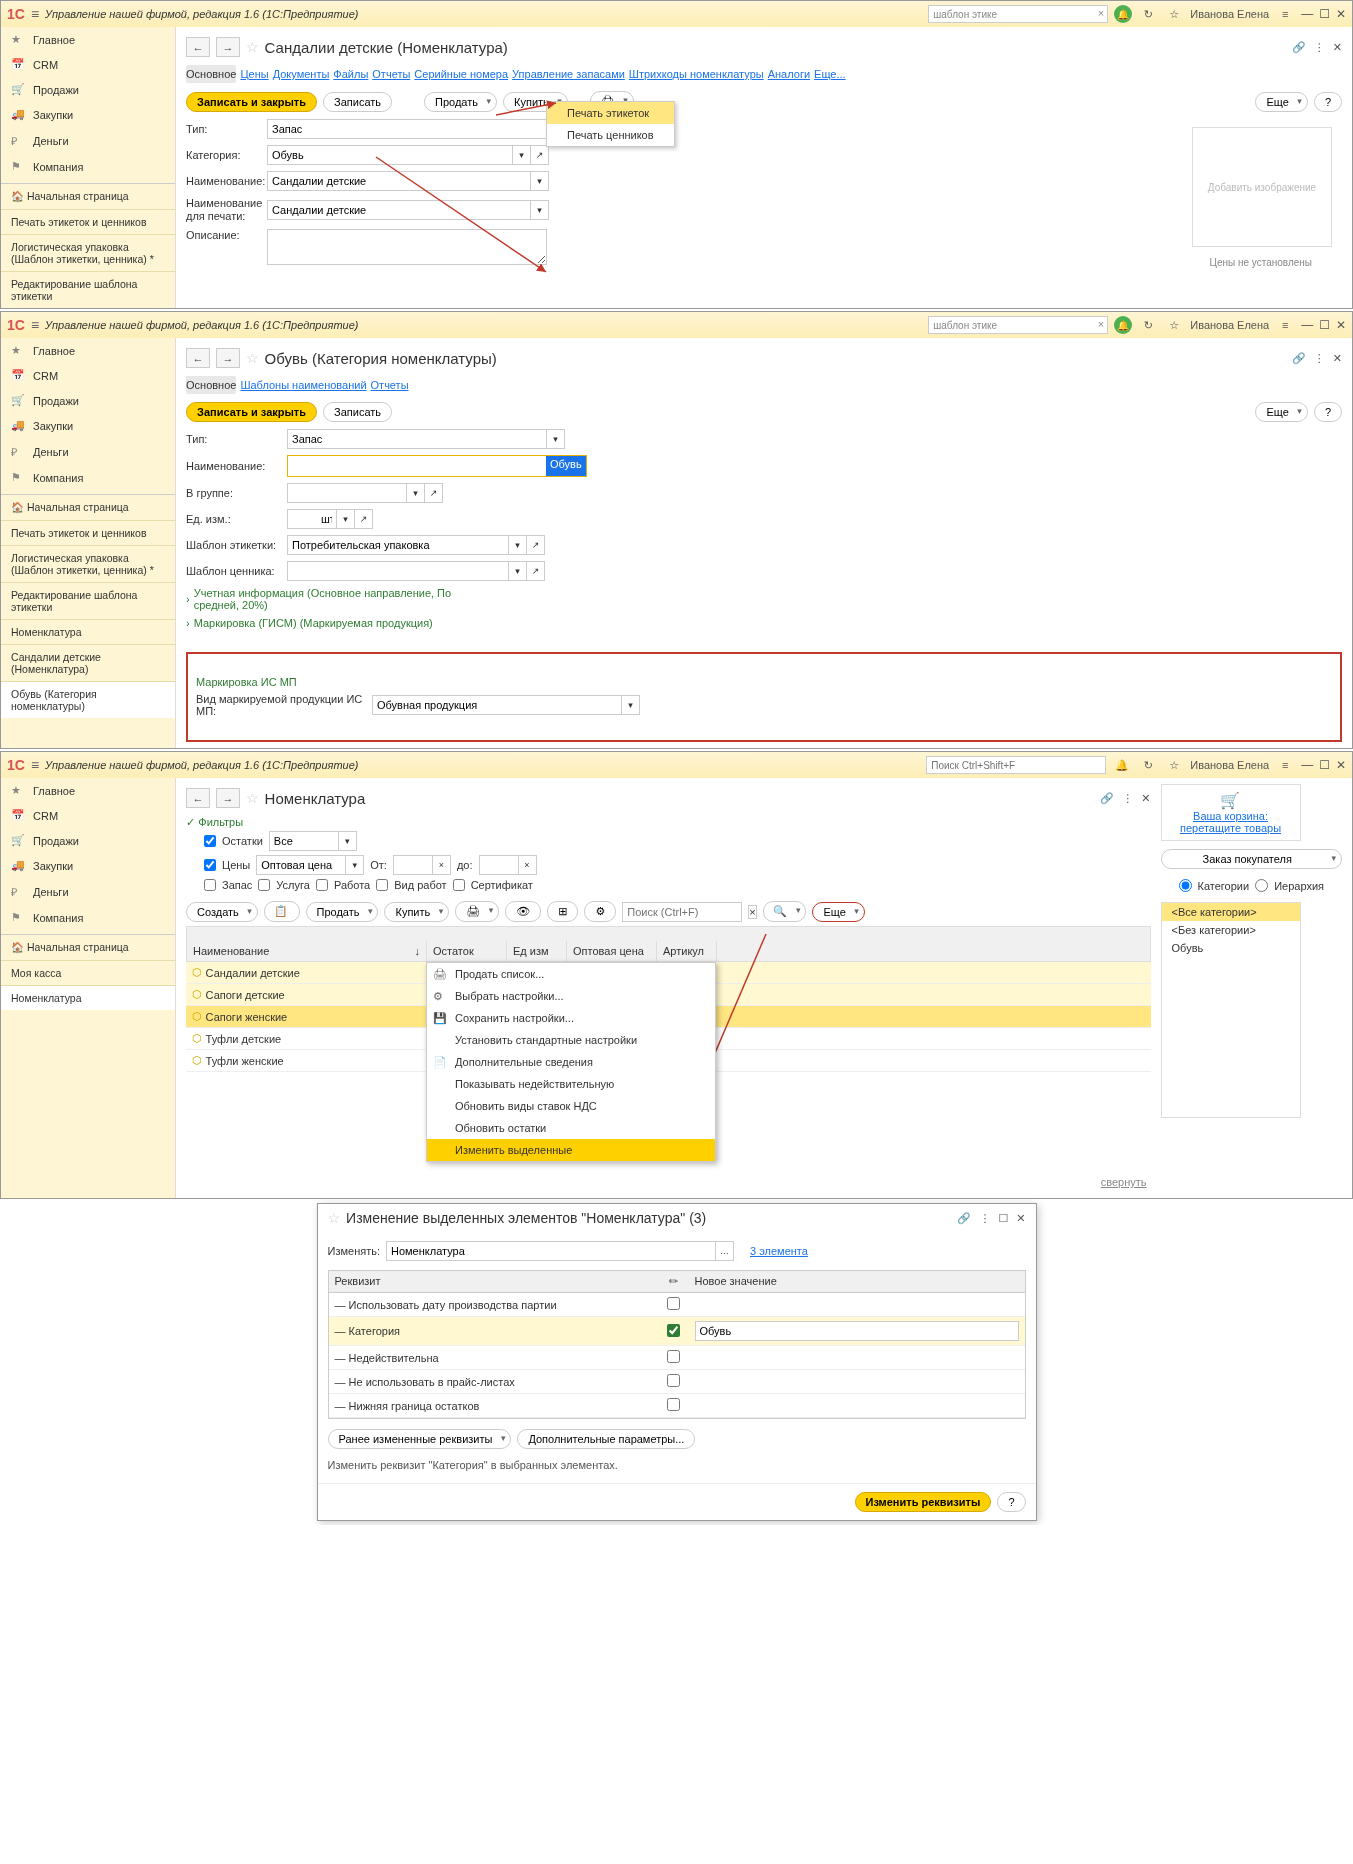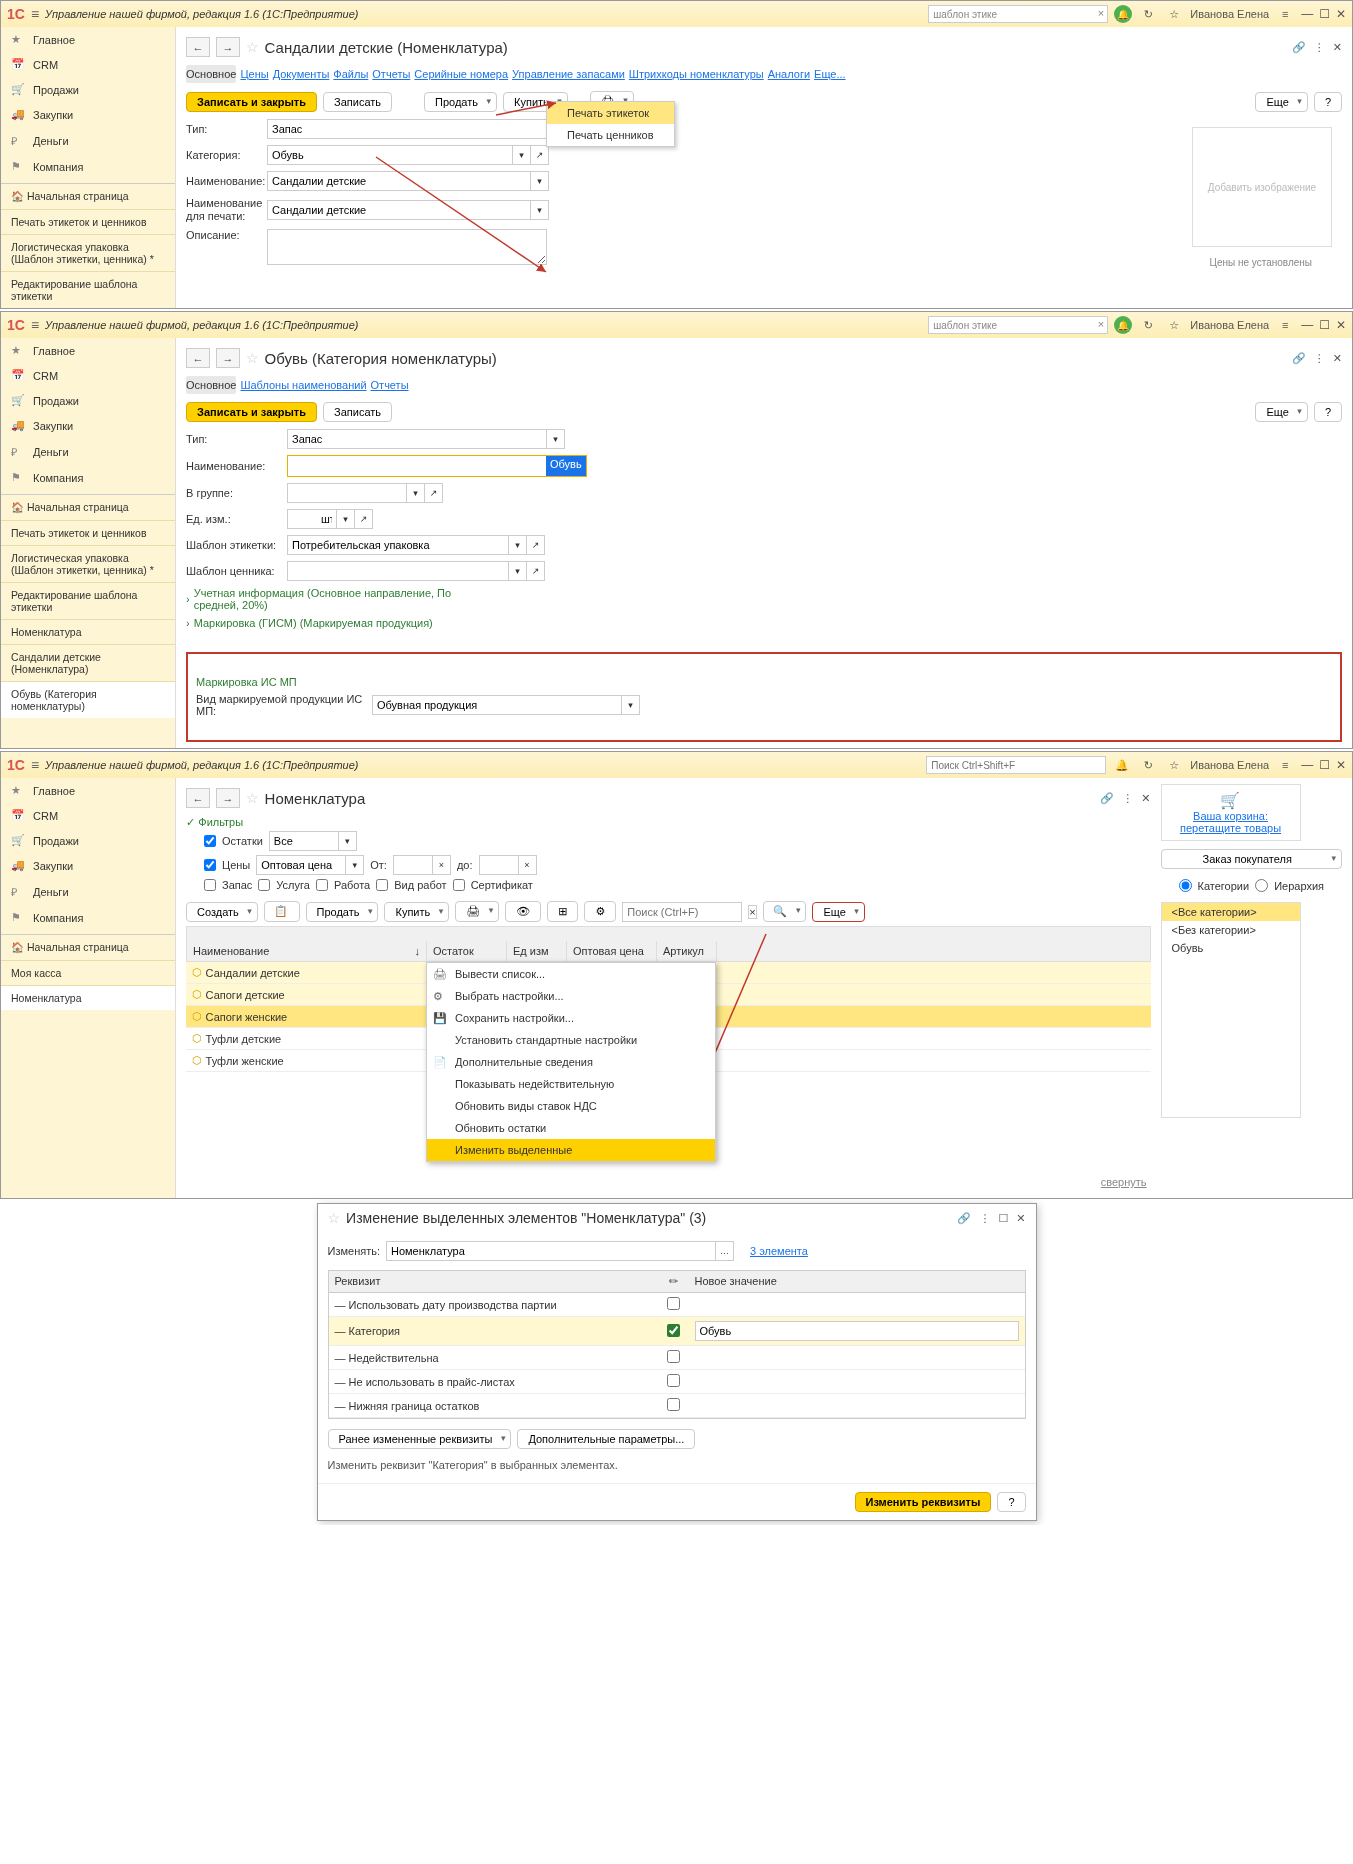--- a/index.html
+++ b/index.html
@@ -27,21 +27,21 @@
 .content { flex: 1; background: #fff; padding: 6px 10px; position: relative; }
 .page-header { display: flex; align-items: center; gap: 6px; padding: 4px 0; }
 .nav-arrow { width: 24px; height: 20px; border: 1px solid #ccc; background: #f5f5f5; display: inline-flex; align-items: center; justify-content: center; cursor: pointer; }
 .star-icon { color: #ccc; font-size: 14px; }
 .page-title { font-size: 15px; font-weight: normal; color: #333; }
 .page-actions { margin-left: auto; display: flex; gap: 8px; align-items: center; color: #555; }
 .tabs { display: flex; gap: 4px; padding: 4px 0; align-items: center; }
 .tab { padding: 3px 0; color: #1a73e8; cursor: pointer; text-decoration: underline; font-size: 11px; }
 .tab.active { background: #e8e8e8; color: #333; text-decoration: none; border-radius: 2px; }
 .toolbar { display: flex; gap: 6px; align-items: center; padding: 4px 0; }
-.btn { border: 1px solid #ccc; background: #fff; padding: 3px 10px; cursor: pointer; font-size: 11px; border-radius: 4px; }
+.btn { border: 1px solid #ccc; background: #fff; padding: 3px 10px; cursor: pointer; font-size: 11px; border-radius: 10px; }
 .btn.primary { background: #ffd000; border-color: #d4a800; font-weight: bold; }
 .btn-dd { padding-right: 18px; position: relative; }
 .btn-dd::after { content: "▾"; position: absolute; right: 5px; font-size: 9px; color: #666; }
 .form-row { display: flex; align-items: center; padding: 3px 0; gap: 6px; }
 .form-label { width: 75px; flex-shrink: 0; font-size: 11px; }
 .form-label.wide { width: 95px; }
 .form-input { border: 1px solid #ccc; padding: 2px 4px; font-size: 11px; height: 20px; }
 .input-group { display: flex; }
 .input-group .dd-btn { border: 1px solid #ccc; border-left: none; width: 18px; display: flex; align-items: center; justify-content: center; cursor: pointer; font-size: 9px; background: #fff; }
 .print-menu { position: absolute; border: 1px solid #ccc; background: #fff; box-shadow: 2px 2px 4px rgba(0,0,0,0.2); z-index: 10; }
@@ -517,21 +517,21 @@
             </div>
           </div>
         <div class="table-row">
             <div class="td">
               <span style="color:#d4a800">⬡</span>
               <span>Туфли женские</span>
             </div>
           </div>
         <div style="height:100px"></div>
         <div class="ext-menu" style="left:240px;top:178px;">
-          <div class="mi"><span class="mi-icon">🖨</span><span>Вывести список...</span></div>
+          <div class="mi"><span class="mi-icon">🖨</span><span>Продать список...</span></div>
           <div class="mi"><span class="mi-icon">⚙</span><span>Выбрать настройки...</span></div>
           <div class="mi"><span class="mi-icon">💾</span><span>Сохранить настройки...</span></div>
           <div class="mi">Установить стандартные настройки</div>
           <div class="mi"><span class="mi-icon">📄</span><span>Дополнительные сведения</span></div>
           <div class="mi">Показывать недействительную</div>
           <div class="mi">Обновить виды ставок НДС</div>
           <div class="mi">Обновить остатки</div>
           <div class="mi highlight">Изменить выделенные</div>
         </div>
         <svg class="arrow-svg" style="left:470px;top:140px;width:120px;height:230px">

